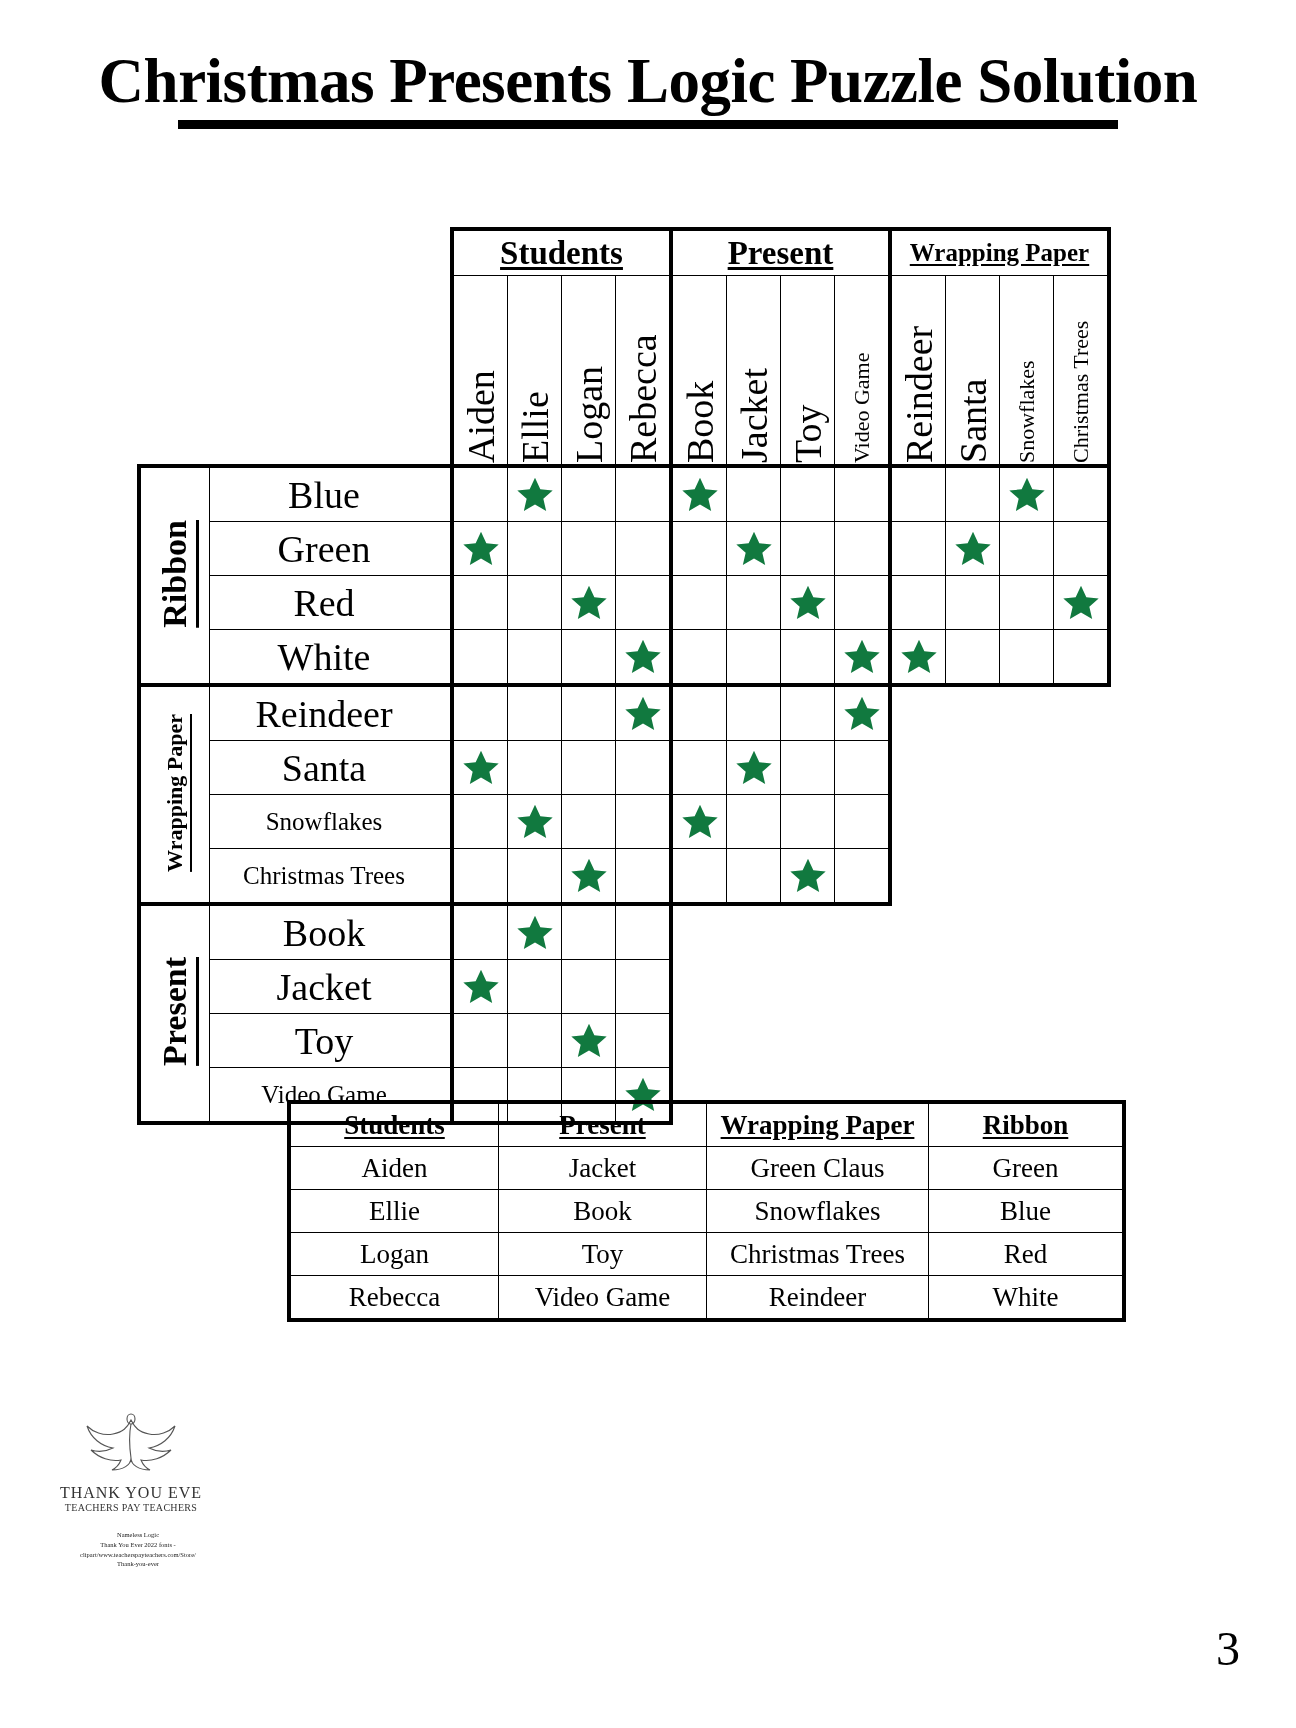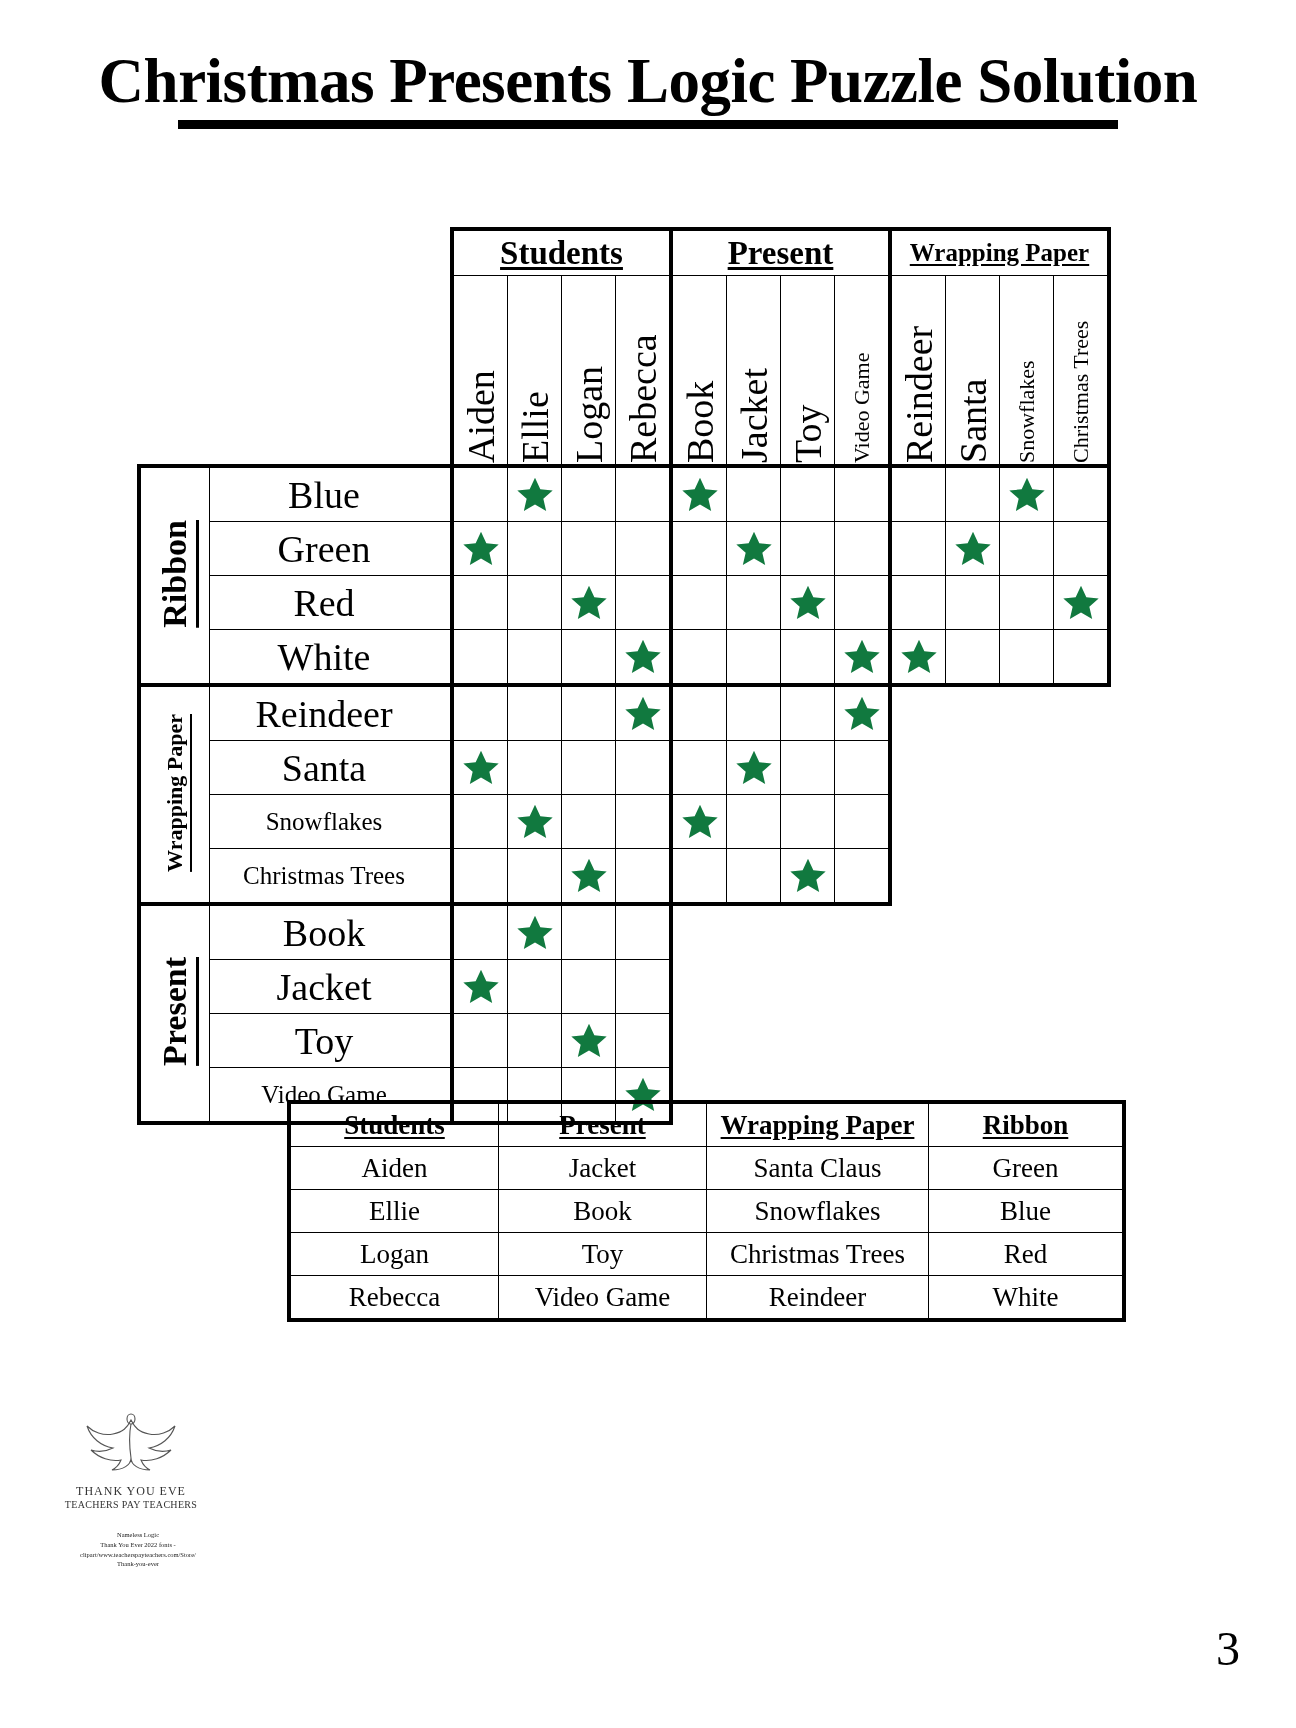--- a/index.html
+++ b/index.html
@@ -177,21 +177,21 @@
     width: 190px;
     text-align: center;
     color: #444;
   }
   #footer-logo .bird {
     font-size: 58px;
     line-height: 1;
     color: #555;
   }
   #footer-logo .ty {
-    font-size: 12px;
+    font-size: 16px;
     letter-spacing: 1px;
     margin-top: 2px;
     color: #333;
   }
   #footer-logo .tysub {
     font-size: 10px;
     letter-spacing: 0.3px;
     color: #333;
   }
   #footer-credit {
@@ -466,21 +466,21 @@
         <th class="ac0"><span>Students</span></th>
         <th class="ac1"><span>Present</span></th>
         <th class="ac2"><span>Wrapping Paper</span></th>
         <th class="ac3"><span>Ribbon</span></th>
       </tr>
   </thead>
   <tbody id="ans-body">
       <tr>
         <td class="ac0">Aiden</td>
         <td class="ac1">Jacket</td>
-        <td class="ac2">Santa Claus</td>
+        <td class="ac2">Green Claus</td>
         <td class="ac3">Green</td>
       </tr>
       <tr>
         <td class="ac0">Ellie</td>
         <td class="ac1">Book</td>
         <td class="ac2">Snowflakes</td>
         <td class="ac3">Blue</td>
       </tr>
       <tr>
         <td class="ac0">Logan</td>

